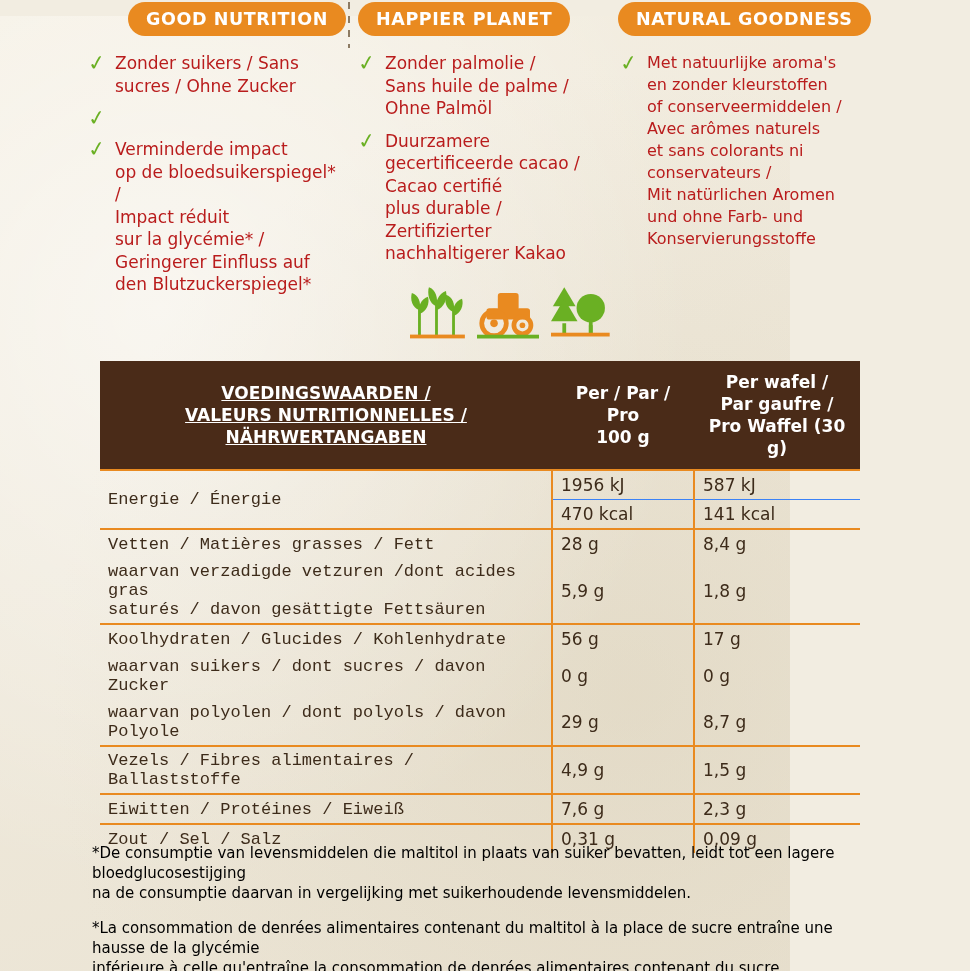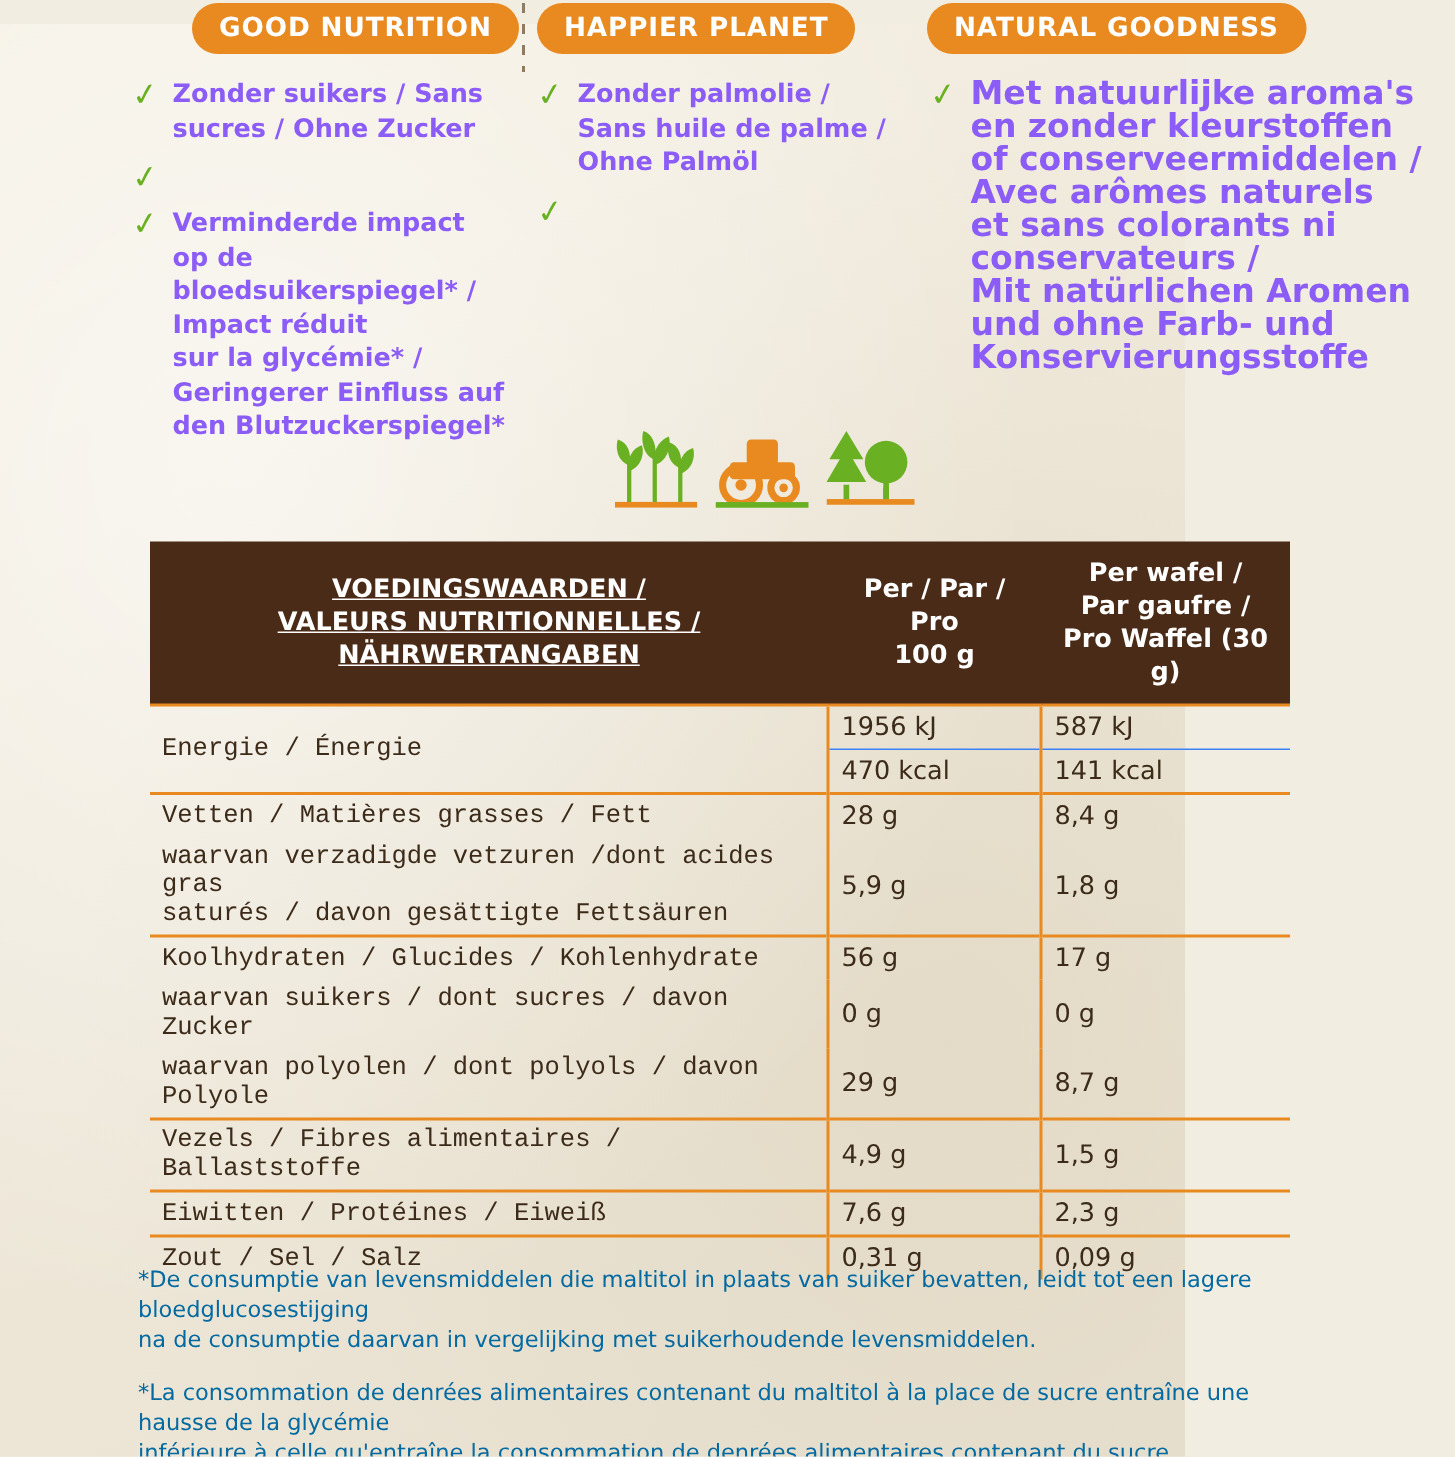--- a/index.html
+++ b/index.html
@@ -88,25 +88,24 @@
     color: #6ab023;
     font-size: 21px;
     line-height: 21px;
     font-weight: bold;
     transform: translateY(1px) rotate(-8deg);
   }
   .claim-text {
     font-family: "DejaVu Sans", sans-serif;
     font-size: 17px;
     line-height: 22.5px;
-    color: #8b5cf6;
+    color: #b91c1c;
     white-space: pre-line;
-    font-weight: bold;
-  }
-  .col-3 .claim-text { font-size: 22px; line-height: 22px; }
+  }
+  .col-3 .claim-text { font-size: 16px; line-height: 22px; }
 
   
   .dash-sep {
     position: absolute;
     left: 348px;
     top: -14px;
     width: 2px;
     height: 46px;
     background: repeating-linear-gradient(
       to bottom,
@@ -176,21 +175,21 @@
   .footnotes {
     position: absolute;
     left: 92px;
     top: 812px;
     width: 790px;
   }
   .footnote {
     font-family: "DejaVu Sans", sans-serif;
     font-size: 15px;
     line-height: 20px;
-    color: #0369a1;
+    color: #000000;
     margin-bottom: 13px;
     white-space: pre-line;
   }
 </style>
 </head>
 <body>
 
 <div class="sheet">
   <div class="paper-texture"></div>
 
@@ -224,20 +223,26 @@
       <div class="pill pill-2">HAPPIER PLANET</div>
       <ul class="claim-list">
         <li class="claim-item">
           <span class="check">✓</span>
           <span class="claim-text">Zonder palmolie /
 Sans huile de palme /
 Ohne Palmöl</span>
         </li>
         <li class="claim-item">
           <span class="check">✓</span>
+          <span class="claim-text">Duurzamere
+gecertificeerde cacao /
+Cacao certifié
+plus durable /
+Zertifizierter
+nachhaltigerer Kakao</span>
         </li>
       </ul>
     </div>
 
     <div class="claim-col col-3">
       <div class="pill pill-3">NATURAL GOODNESS</div>
       <ul class="claim-list">
         <li class="claim-item">
           <span class="check">✓</span>
           <span class="claim-text">Met natuurlijke aroma's

